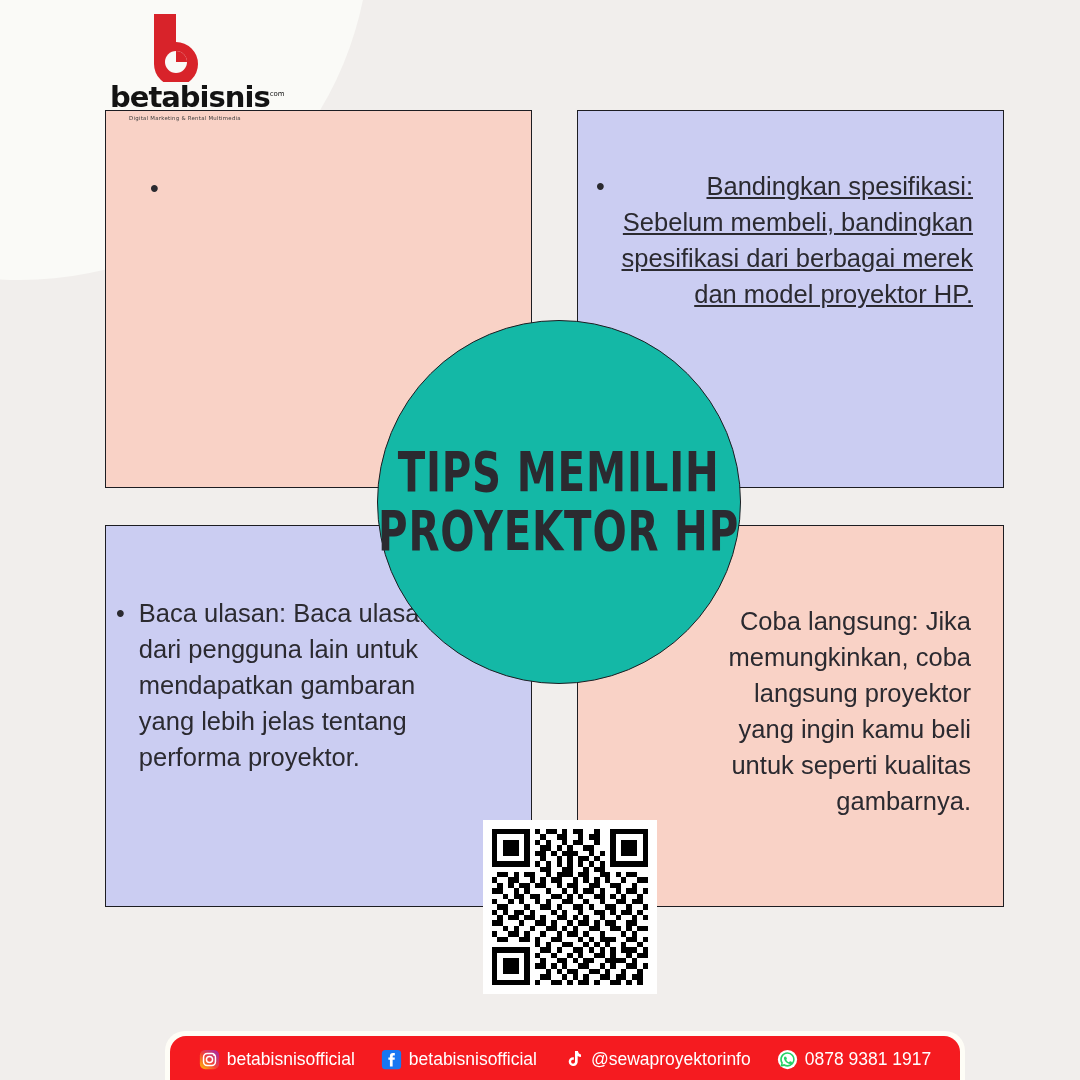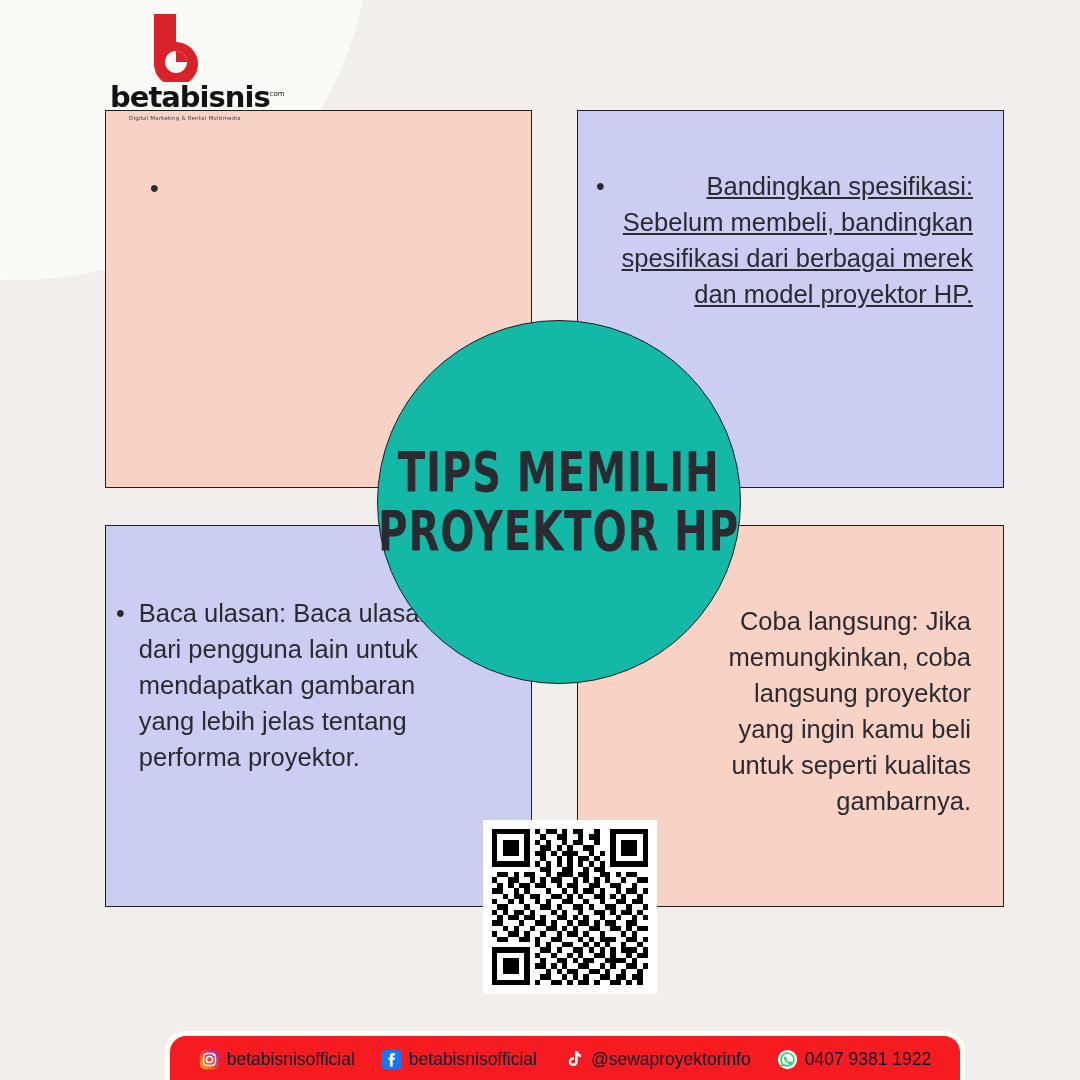--- a/index.html
+++ b/index.html
@@ -146,21 +146,21 @@
     display:flex;
     align-items:center;
     justify-content:center;
     gap:26px;
     padding:0 22px;
   }
   .f-item{
     display:flex;
     align-items:center;
     gap:7px;
-    color:#0f172a;
+    color:#ffffff;
     font-size:17.5px;
     white-space:nowrap;
   }
   .f-icon{ width:21px; height:21px; flex:0 0 auto; display:block; }
 
   
   .footer-halo{
     position:absolute;
     left:165px; top:1031px;
     width:800px; height:49px;
@@ -534,16 +534,16 @@
       <path d="M14.2 2.4h2.9c.2 1.6 1.1 3 2.6 3.6l.9.3v2.9c-1.4-.05-2.7-.5-3.8-1.3v6.3c0 3.2-2.6 5.5-5.6 5.3-2.6-.2-4.7-2.4-4.7-5.1 0-3.1 2.8-5.5 5.9-5v3c-.4-.15-.9-.2-1.3-.1-1.2.2-2 1.3-1.8 2.5.15 1 1 1.8 2 1.9 1.3.1 2.4-.9 2.4-2.2V2.4Z" fill="#fff"></path>
     </svg>
     <span>@sewaproyektorinfo</span>
   </div>
 
   <div class="f-item">
     <svg class="f-icon" viewBox="0 0 24 24" xmlns="http://www.w3.org/2000/svg">
       <circle cx="12" cy="12" r="11" fill="#fff"></circle>
       <path d="M12 3.6a8.3 8.3 0 0 0-7.1 12.6L3.8 20.4l4.3-1.1A8.3 8.3 0 1 0 12 3.6Zm0 1.9a6.4 6.4 0 1 1-3.3 11.9l-.3-.2-2.2.6.6-2.2-.2-.3A6.4 6.4 0 0 1 12 5.5Zm-2.7 3c-.15 0-.4.05-.6.3-.2.25-.8.8-.8 1.9s.8 2.2.9 2.4c.15.2 1.6 2.5 3.9 3.4 1.9.75 2.3.6 2.7.55.4-.05 1.3-.5 1.5-1.05.2-.5.2-.95.15-1.05-.05-.1-.2-.15-.4-.25-.2-.1-1.3-.65-1.5-.7-.2-.1-.35-.1-.5.1-.15.2-.55.7-.68.85-.13.15-.25.15-.45.05-.2-.1-.9-.35-1.7-1.05-.6-.55-1-1.25-1.15-1.45-.1-.2 0-.3.1-.4l.3-.4c.1-.15.15-.25.2-.4.05-.15.05-.3 0-.4-.05-.1-.5-1.2-.7-1.65-.15-.4-.3-.35-.45-.35h-.4Z" fill="#25D366"></path>
     </svg>
-    <span>0407 9381 1922</span>
+    <span>0878 9381 1917</span>
   </div>
 
 </div>
 
 </body></html>

